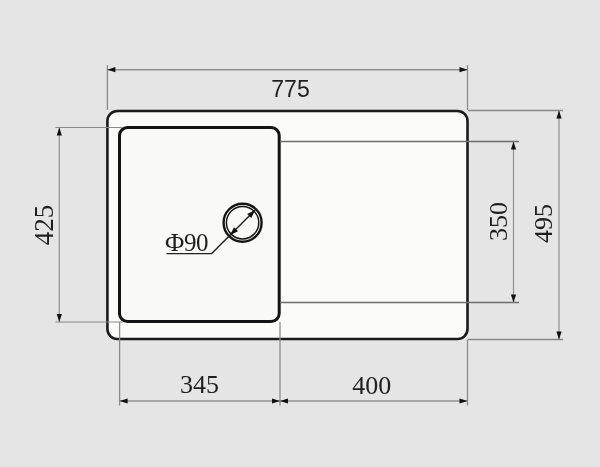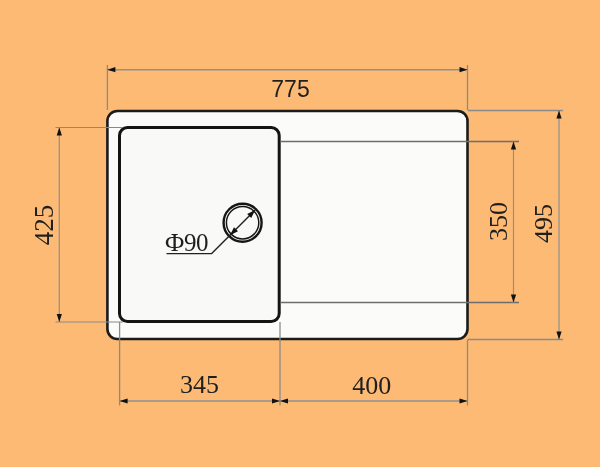--- a/index.html
+++ b/index.html
@@ -1,16 +1,16 @@
 <!DOCTYPE html>
 <html><head>
 <meta charset="utf-8">
 <style>
   html,body{margin:0;padding:0;background:#ffffff;}
-  .wrap{width:600px;height:467px;position:relative;background:#fdba74;overflow:hidden;text-align:right;}
+  .wrap{width:600px;height:467px;position:relative;background:#e5e5e5;overflow:hidden;text-align:right;}
   svg{display:block;}
   text{fill:#1f1f1f;}
   .sans{font-family:"Liberation Sans",sans-serif;font-size:23px;font-weight:400;}
   .ser{font-family:"Liberation Serif",serif;font-size:26px;}
   .ser27{font-family:"Liberation Serif",serif;font-size:27px;}
   .ser25{font-family:"Liberation Serif",serif;font-size:25px;letter-spacing:-0.5px;}
 </style>
 </head>
 <body>
 <div class="wrap">

